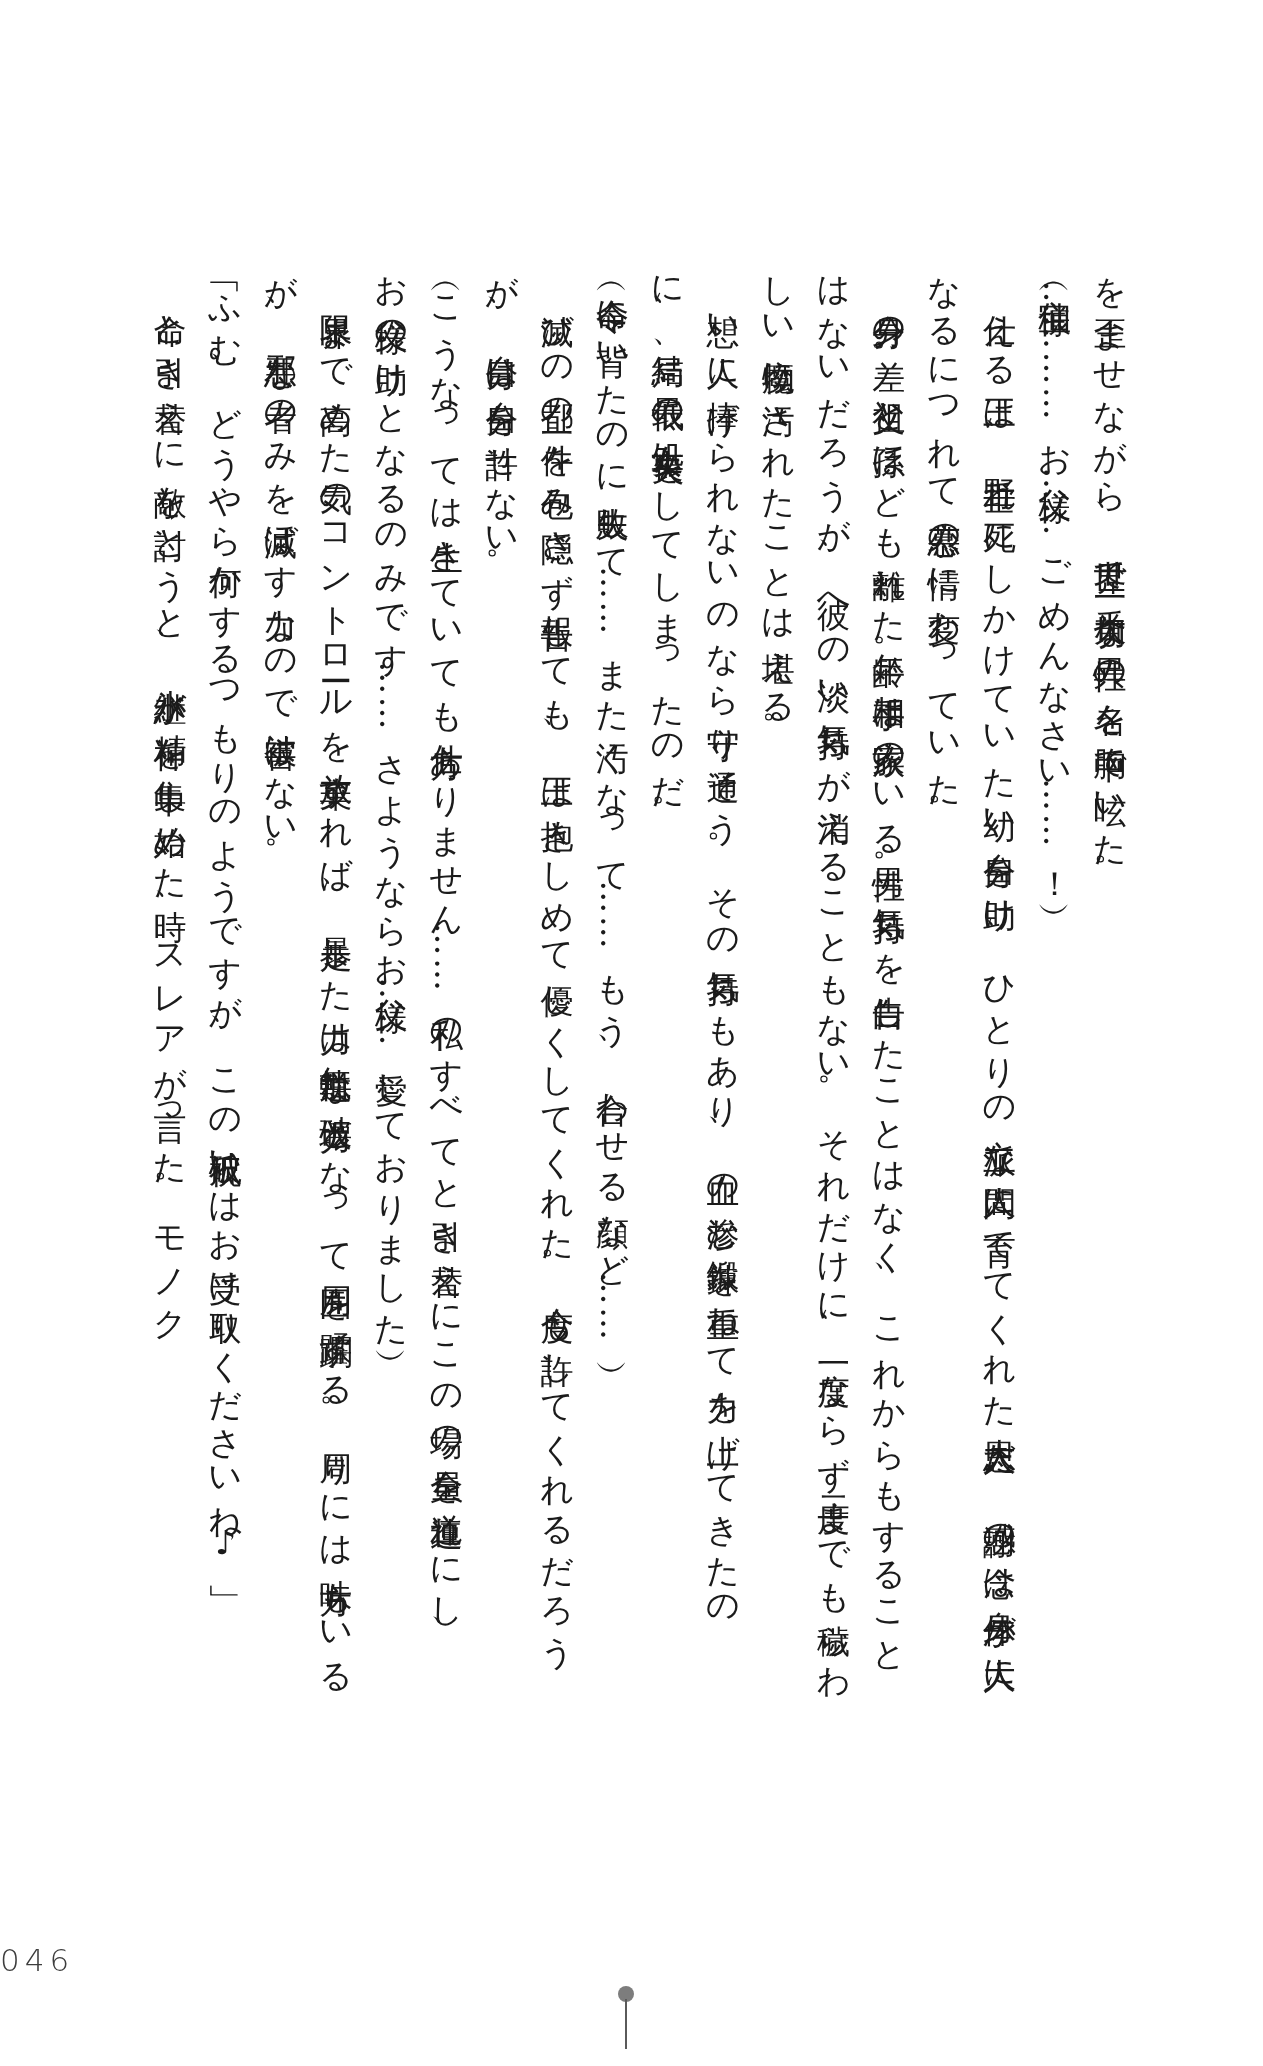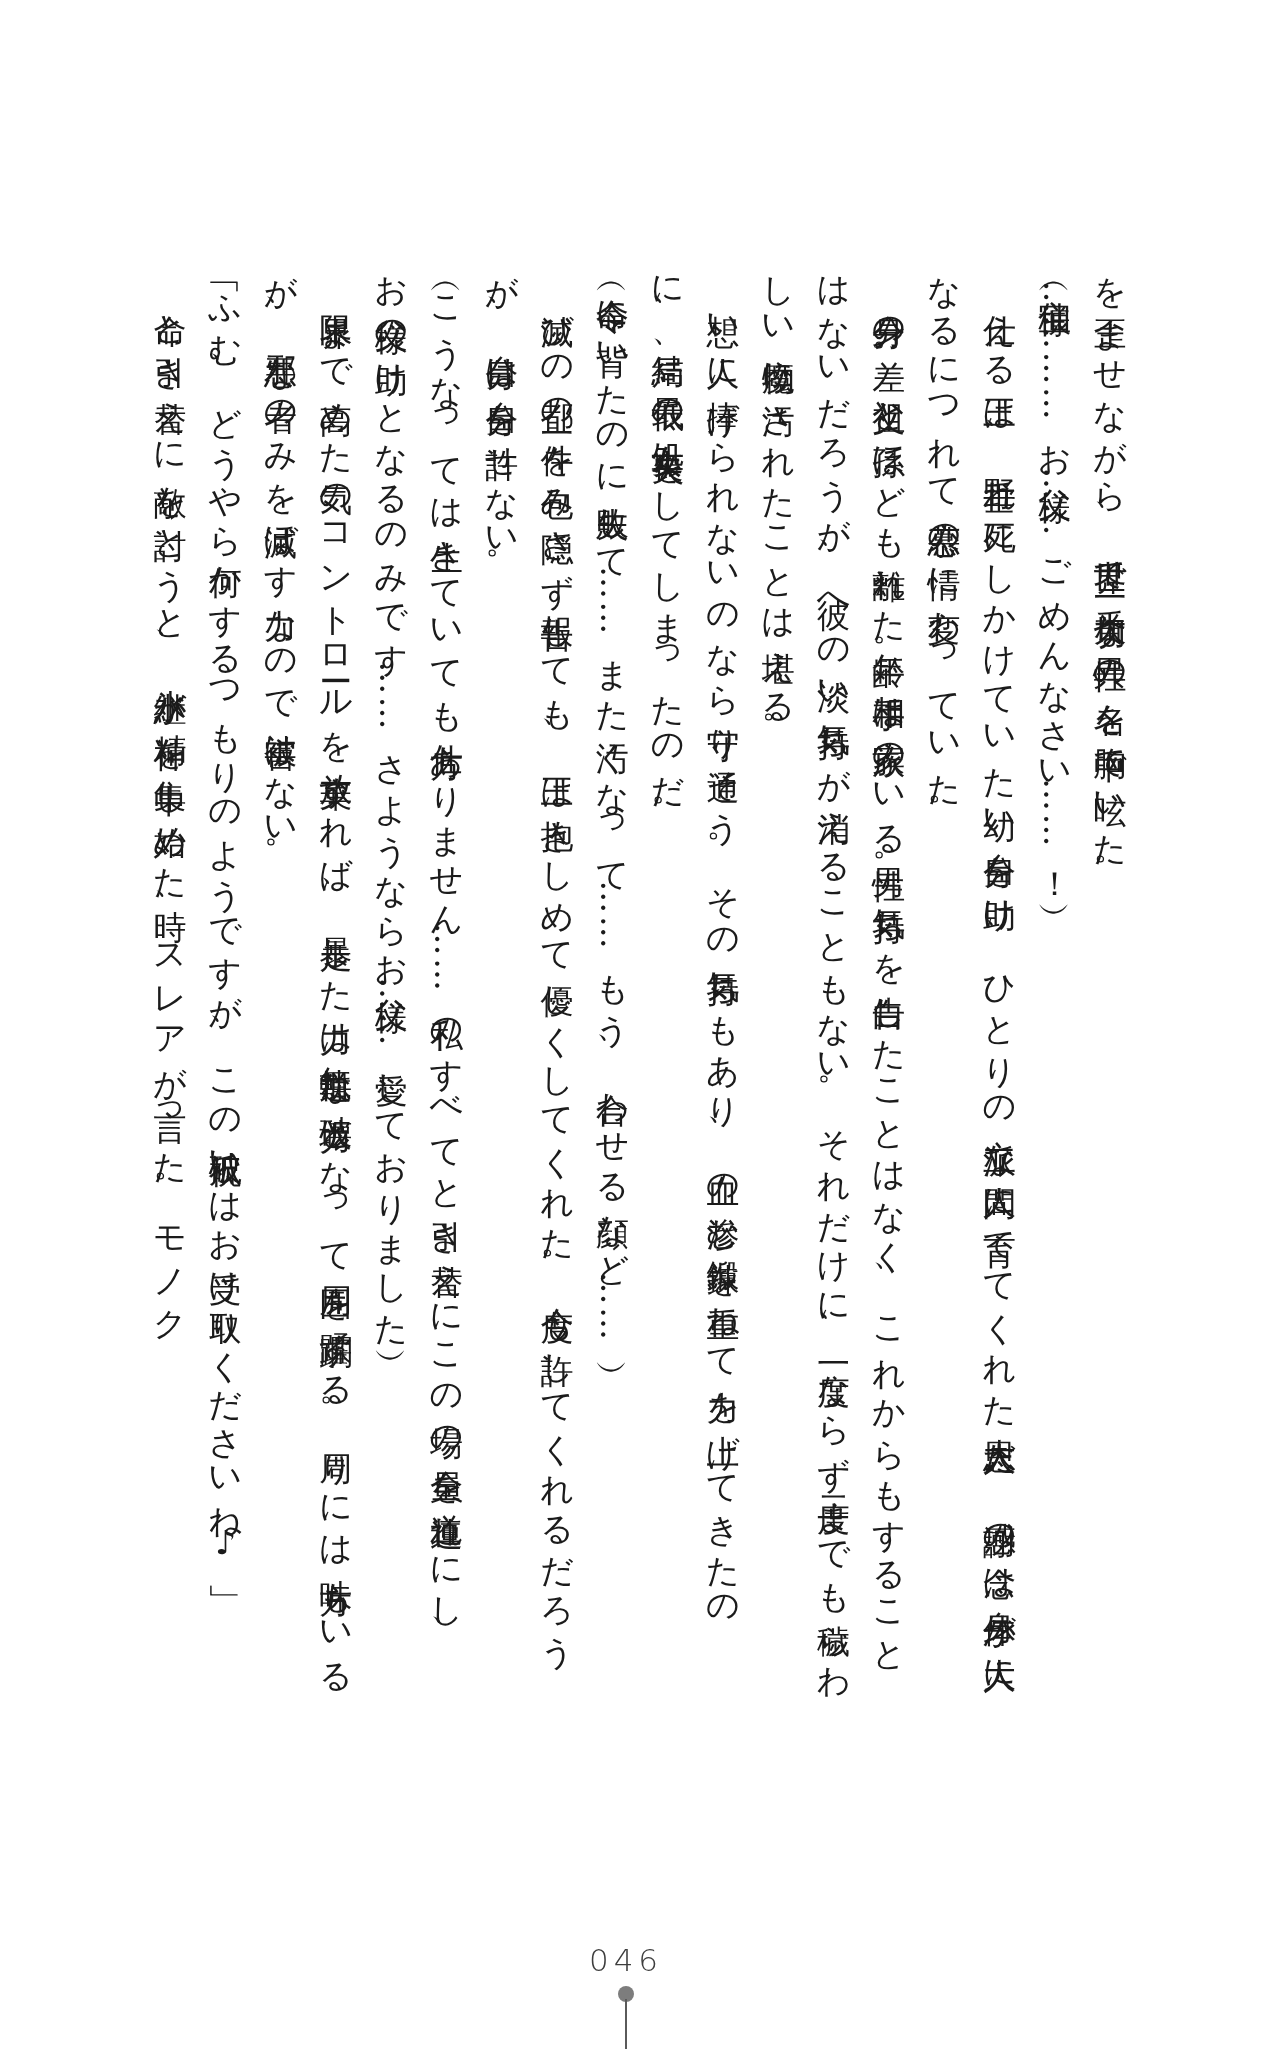--- a/index.html
+++ b/index.html
@@ -40,21 +40,20 @@
   
   .p-bracket-squeeze { text-indent: 18px; letter-spacing: 1.45px; }
 
   
   .footer {
     position: absolute;
     left: 0;
     right: 11px; 
     bottom: 0;
     height: 121px;
-    text-align: center;
   }
   .page-number {
     font-family: "DejaVu Sans", sans-serif;
     font-weight: 300;
     font-size: 31px;
     letter-spacing: 5px;
     color: #3d3d3d;
     line-height: 1;
     display: block;
   }

